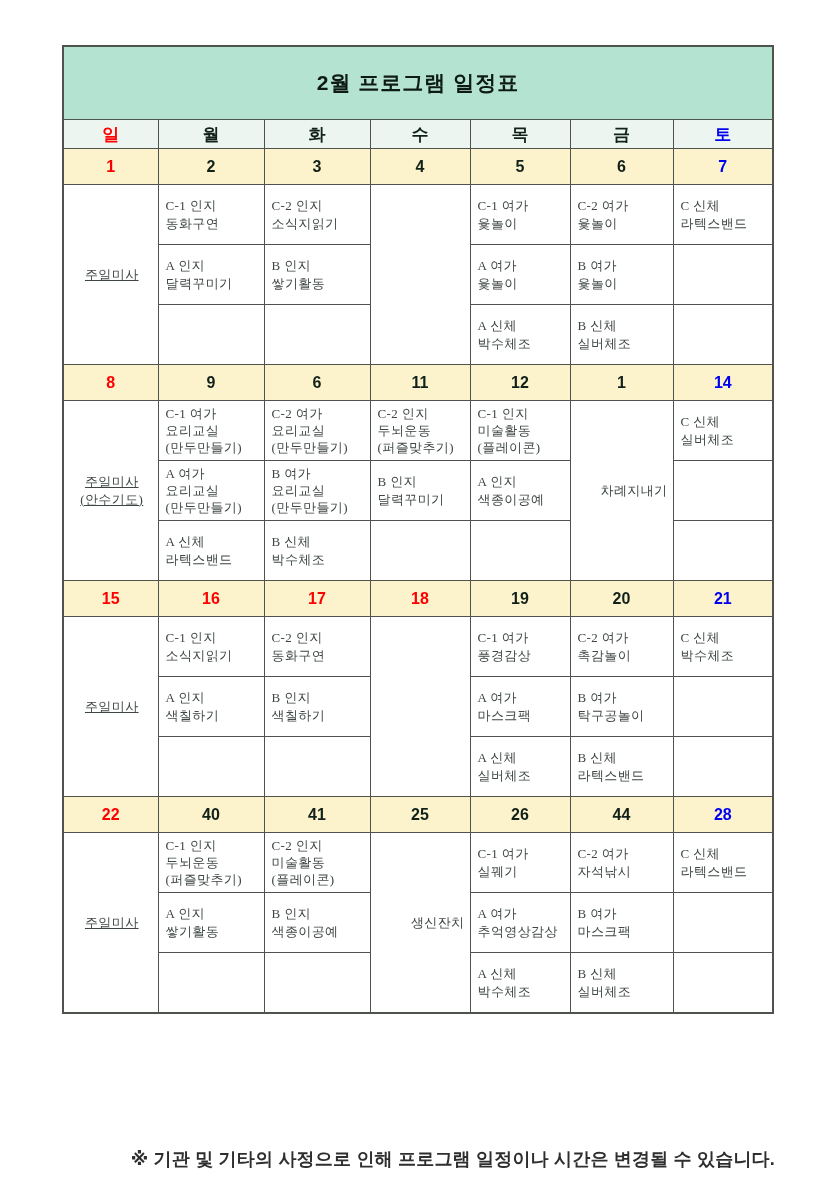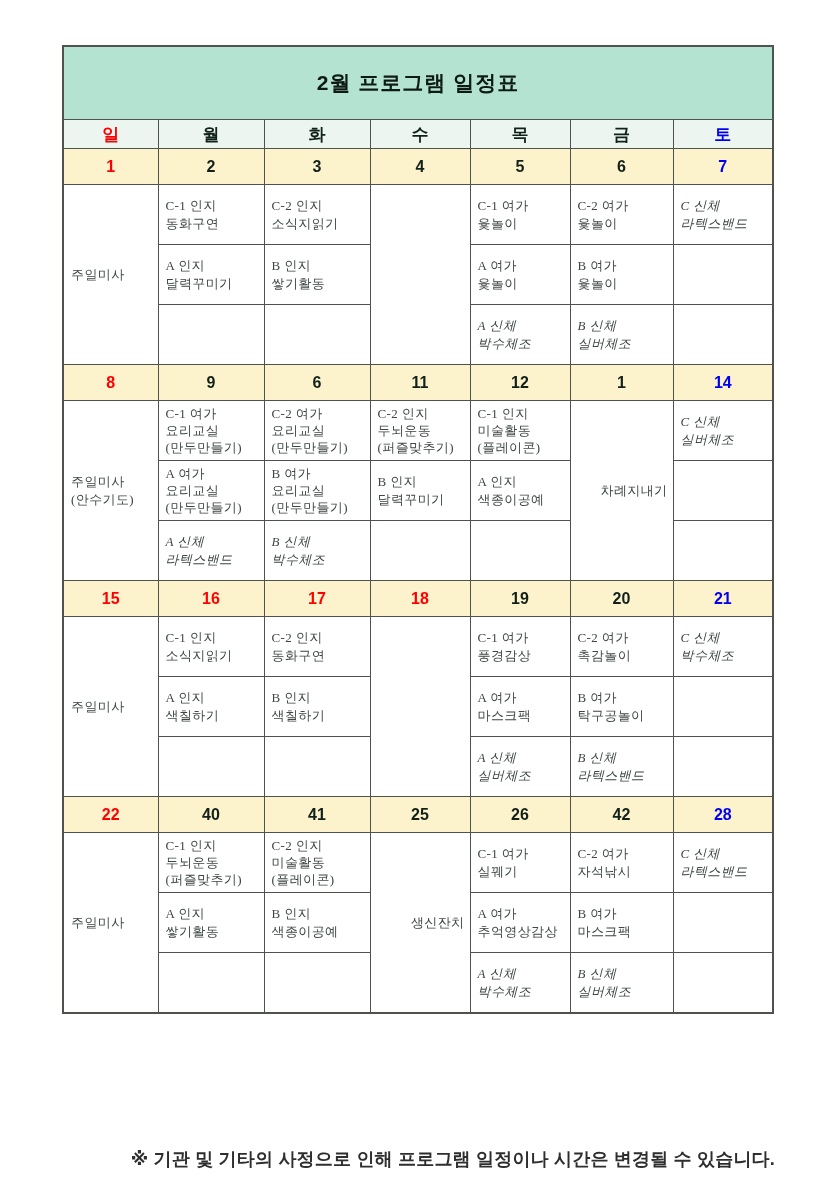--- a/index.html
+++ b/index.html
@@ -36,27 +36,27 @@
   tr.date-row td.sunday,tr.date-row td.holiday{color:var(--c-red,#fe0000);}
   tr.date-row td.saturday{color:var(--c-satblue,#0000ee);}
   tr.program-row td{
     height:53px;vertical-align:middle;padding:3px 5px 3px 7px;
     font-family:"Liberation Serif","DejaVu Serif",serif;
     font-size:13px;line-height:1.32;letter-spacing:0.4px;
     color:var(--c-cell-text,#3e4742);background:#ffffff;
   }
   td.bg-salmon{background:var(--c-salmon,#fccfac);}
   td.bg-blue{background:var(--c-blue,#c0e4ee);margin-left:6px;}
-  td.bg-green{background:var(--c-green,#cfe9a3);font-style:italic;}
+  td.bg-green{background:var(--c-green,#cfe9a3);}
   td.bg-purple{background:var(--c-purple,#d5bce8);}
   td.bg-yellow{background:var(--c-yellow,#fce48f);}
   td.bg-white{background:#ffffff;}
   td.sunday-note{
-    text-align:left;color:var(--c-notered,#fb4b4b);
-    font-size:18px;line-height:2.0;letter-spacing:1px;padding:0 2px;
+    text-align:center;color:var(--c-notered,#fb4b4b);
+    font-size:18px;line-height:2.0;letter-spacing:1px;padding:0 2px;text-decoration:underline;
   }
   td.special-event{
     text-align:right;font-size:17px;letter-spacing:1.5px;padding:0 2px;
   }
   .footer-note{
     position:absolute;top:1147px;right:60px;
     font-size:18px;font-weight:bold;color:#2e2e2e;letter-spacing:0.2px;
     font-family:"Liberation Sans","DejaVu Sans",sans-serif;
   }
 </style>
@@ -296,21 +296,21 @@
             <div class="cell-line">라텍스밴드</div>
           </td>
           <td class="bg-white"></td>
         </tr>
         <tr class="date-row">
           <td class="sunday">22</td>
           <td class="weekday">40</td>
           <td class="weekday">41</td>
           <td class="weekday">25</td>
           <td class="weekday">26</td>
-          <td class="weekday">42</td>
+          <td class="weekday">44</td>
           <td class="saturday">28</td>
         </tr>
         <tr class="program-row">
           <td class="bg-white sunday-note" rowspan="3">
             <div class="cell-line">주일미사</div>
           </td>
           <td class="bg-salmon">
             <div class="cell-line">C-1 인지</div>
             <div class="cell-line">두뇌운동</div>
             <div class="cell-line">(퍼즐맞추기)</div>

